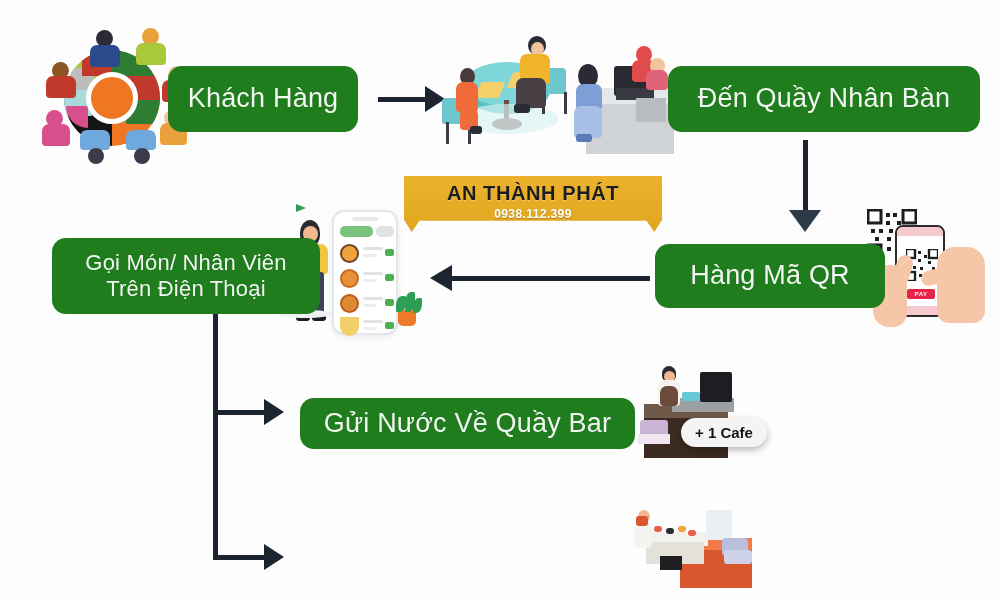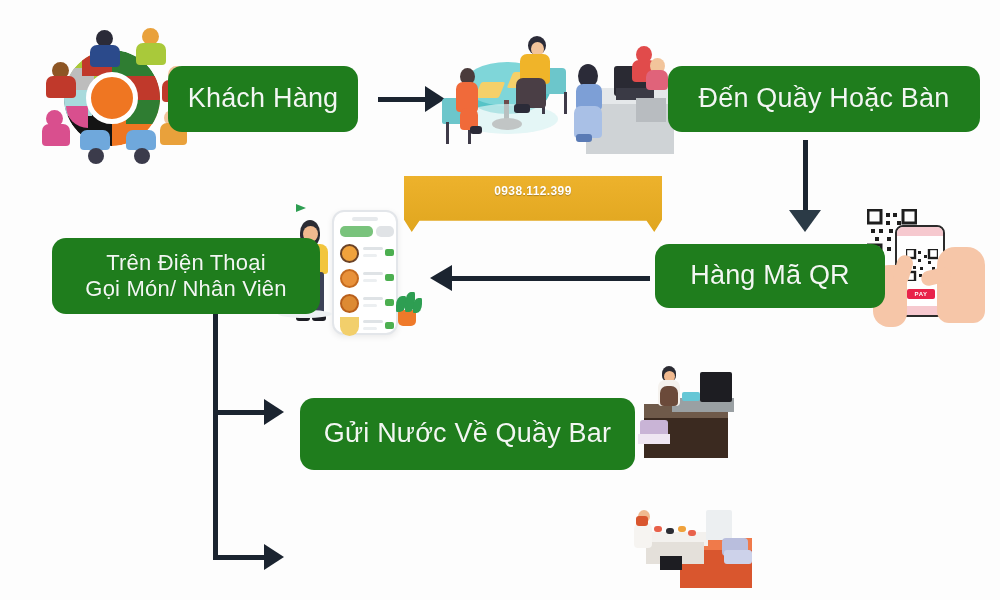--- a/index.html
+++ b/index.html
@@ -107,21 +107,21 @@
     clip-path: polygon(0 0, 100% 0, 100% 78%, 97% 100%, 94% 80%, 6% 80%, 3% 100%, 0 78%);
     text-align: center;
   }
   .ribbon-title {
     font-size: 20px; font-weight: bold; color: #1c1c1c;
     letter-spacing: .6px; margin-top: 6px;
     text-shadow: 0 1px 0 rgba(255,255,255,.35);
   }
   .ribbon-sub {
     font-size: 12px; font-weight: bold; color: #ffffff;
-    letter-spacing: .4px; margin-top: 8px;
+    letter-spacing: .4px; margin-top: 2px;
     text-shadow: 0 1px 1px rgba(0,0,0,.25);
   }
 </style>
 </head>
 <body>
 
 <div id="stage">
 
   <div class="art pc-wrap">
     <div class="pc-ring">
@@ -220,21 +220,21 @@
     <div class="p-body" style="left:138px;top:80px;width:28px;height:32px;background:#a9c0e6;"></div>
     <div class="p-head" style="left:140px;top:108px;width:16px;height:8px;background:#5a7bb5;border-radius:3px;"></div>
 
     <div class="p-head" style="left:200px;top:20px;width:16px;height:17px;background:#e14b4b;"></div>
     <div class="p-body" style="left:196px;top:34px;width:24px;height:22px;background:#e14b4b;"></div>
     <div class="p-head" style="left:214px;top:32px;width:15px;height:16px;background:#f2c49b;"></div>
     <div class="p-body" style="left:210px;top:44px;width:22px;height:20px;background:#e0637a;"></div>
   </div>
 
   <div class="gbox" style="left:668px;top:66px;width:312px;height:66px;font-size:27px;justify-content:center;">
-    <span class="lbl">Đến Quầy Hoặc Bàn</span>
+    <span class="lbl">Đến Quầy Nhân Bàn</span>
   </div>
 
   <div>
     <div class="arrow-line" style="left:803px;top:140px;width:5px;height:76px;"></div>
     <div class="arrow-head head-down" style="left:789px;top:210px;"></div>
   </div>
 
   <div class="art qr-wrap">
     <div class="qr-tag">
       <svg width="50" height="50" viewBox="0 0 50 50" aria-hidden="true">
@@ -340,22 +340,22 @@
 
     <div class="plant-pot"></div>
     <div class="plant-leaf" style="left:124px;top:98px;width:10px;height:16px;"></div>
     <div class="plant-leaf" style="left:133px;top:94px;width:10px;height:20px;"></div>
     <div class="plant-leaf" style="left:141px;top:100px;width:9px;height:15px;"></div>
 
     <div class="art" style="left:24px;top:6px;width:10px;height:8px;background:#2e9e52;clip-path:polygon(0 0,100% 50%,0 100%);"></div>
   </div>
 
   <div class="gbox" style="left:52px;top:238px;width:268px;height:76px;font-size:22px;justify-content:center;flex-direction:column;align-items:center;">
+    <span class="lbl">Gọi Món/ Nhân Viên</span>
     <span class="lbl">Trên Điện Thoại</span>
-    <span class="lbl">Gọi Món/ Nhân Viên</span>
   </div>
 
   <div>
     <div class="arrow-line" style="left:213px;top:314px;width:5px;height:246px;"></div>
     <div class="arrow-line" style="left:213px;top:410px;width:56px;height:5px;"></div>
     <div class="arrow-head head-right" style="left:264px;top:399px;"></div>
     <div class="arrow-line" style="left:213px;top:555px;width:56px;height:5px;"></div>
     <div class="arrow-head head-right" style="left:264px;top:544px;"></div>
   </div>
 
@@ -367,23 +367,24 @@
     <div class="counter" style="left:46px;top:30px;width:18px;height:9px;background:#66c7d6;border-radius:2px;"></div>
     <div class="counter" style="left:4px;top:58px;width:28px;height:20px;background:#c9b4d6;border-radius:3px;"></div>
     <div class="counter" style="left:2px;top:72px;width:32px;height:10px;background:#efe6f2;"></div>
 
     <div class="p-head" style="left:26px;top:4px;width:14px;height:15px;background:#2b2b33;border-radius:50% 50% 35% 35%;"></div>
     <div class="p-head" style="left:28px;top:9px;width:11px;height:11px;background:#f0b98f;"></div>
     <div class="p-body" style="left:22px;top:18px;width:22px;height:26px;background:#f5f2ee;"></div>
     <div class="p-body" style="left:24px;top:24px;width:18px;height:20px;background:#6b4a3a;"></div>
   </div>
 
-  <div class="gbox" style="left:300px;top:398px;width:335px;height:72px;font-size:27px;justify-content:center;">
+  <div class="gbox" style="left:300px;top:398px;width:335px;height:51px;font-size:27px;justify-content:center;">
     <span class="lbl">Gửi Nước Về Quầy Bar</span>
   </div>
+  <div class="badge" style="left:681px;top:418px;">+ 1 Cafe</div>
 
   <div class="art kit-wrap">
     <div class="counter" style="left:56px;top:48px;width:72px;height:44px;background:#d9562e;"></div>
     <div class="counter" style="left:56px;top:42px;width:72px;height:12px;background:#f07a4a;"></div>
     <div class="counter" style="left:20px;top:36px;width:64px;height:14px;background:#f3f1ee;"></div>
     <div class="counter" style="left:22px;top:46px;width:58px;height:22px;background:#e4e0da;"></div>
     <div class="counter" style="left:82px;top:14px;width:26px;height:30px;background:#eceff1;border-radius:2px 2px 0 0;"></div>
     <div class="counter" style="left:36px;top:60px;width:22px;height:14px;background:#1d1d22;"></div>
 
     <div class="counter" style="left:30px;top:30px;width:8px;height:6px;background:#e8614a;border-radius:3px;"></div>
@@ -393,16 +394,17 @@
     <div class="counter" style="left:98px;top:42px;width:26px;height:18px;background:#b9bedd;border-radius:4px;"></div>
     <div class="counter" style="left:100px;top:54px;width:28px;height:14px;background:#cdd2ea;border-radius:3px;"></div>
 
     <div class="p-head" style="left:14px;top:14px;width:12px;height:13px;background:#f0b98f;"></div>
     <div class="p-body" style="left:10px;top:26px;width:18px;height:26px;background:#f6f4f1;"></div>
     <div class="p-body" style="left:12px;top:20px;width:12px;height:10px;background:#d9562e;border-radius:3px;"></div>
   </div>
 
 
   <div class="ribbon">
+    <div class="ribbon-title">AN THÀNH PHÁT</div>
     <div class="ribbon-sub">0938.112.399</div>
   </div>
 
 </div>
 
 </body></html>

